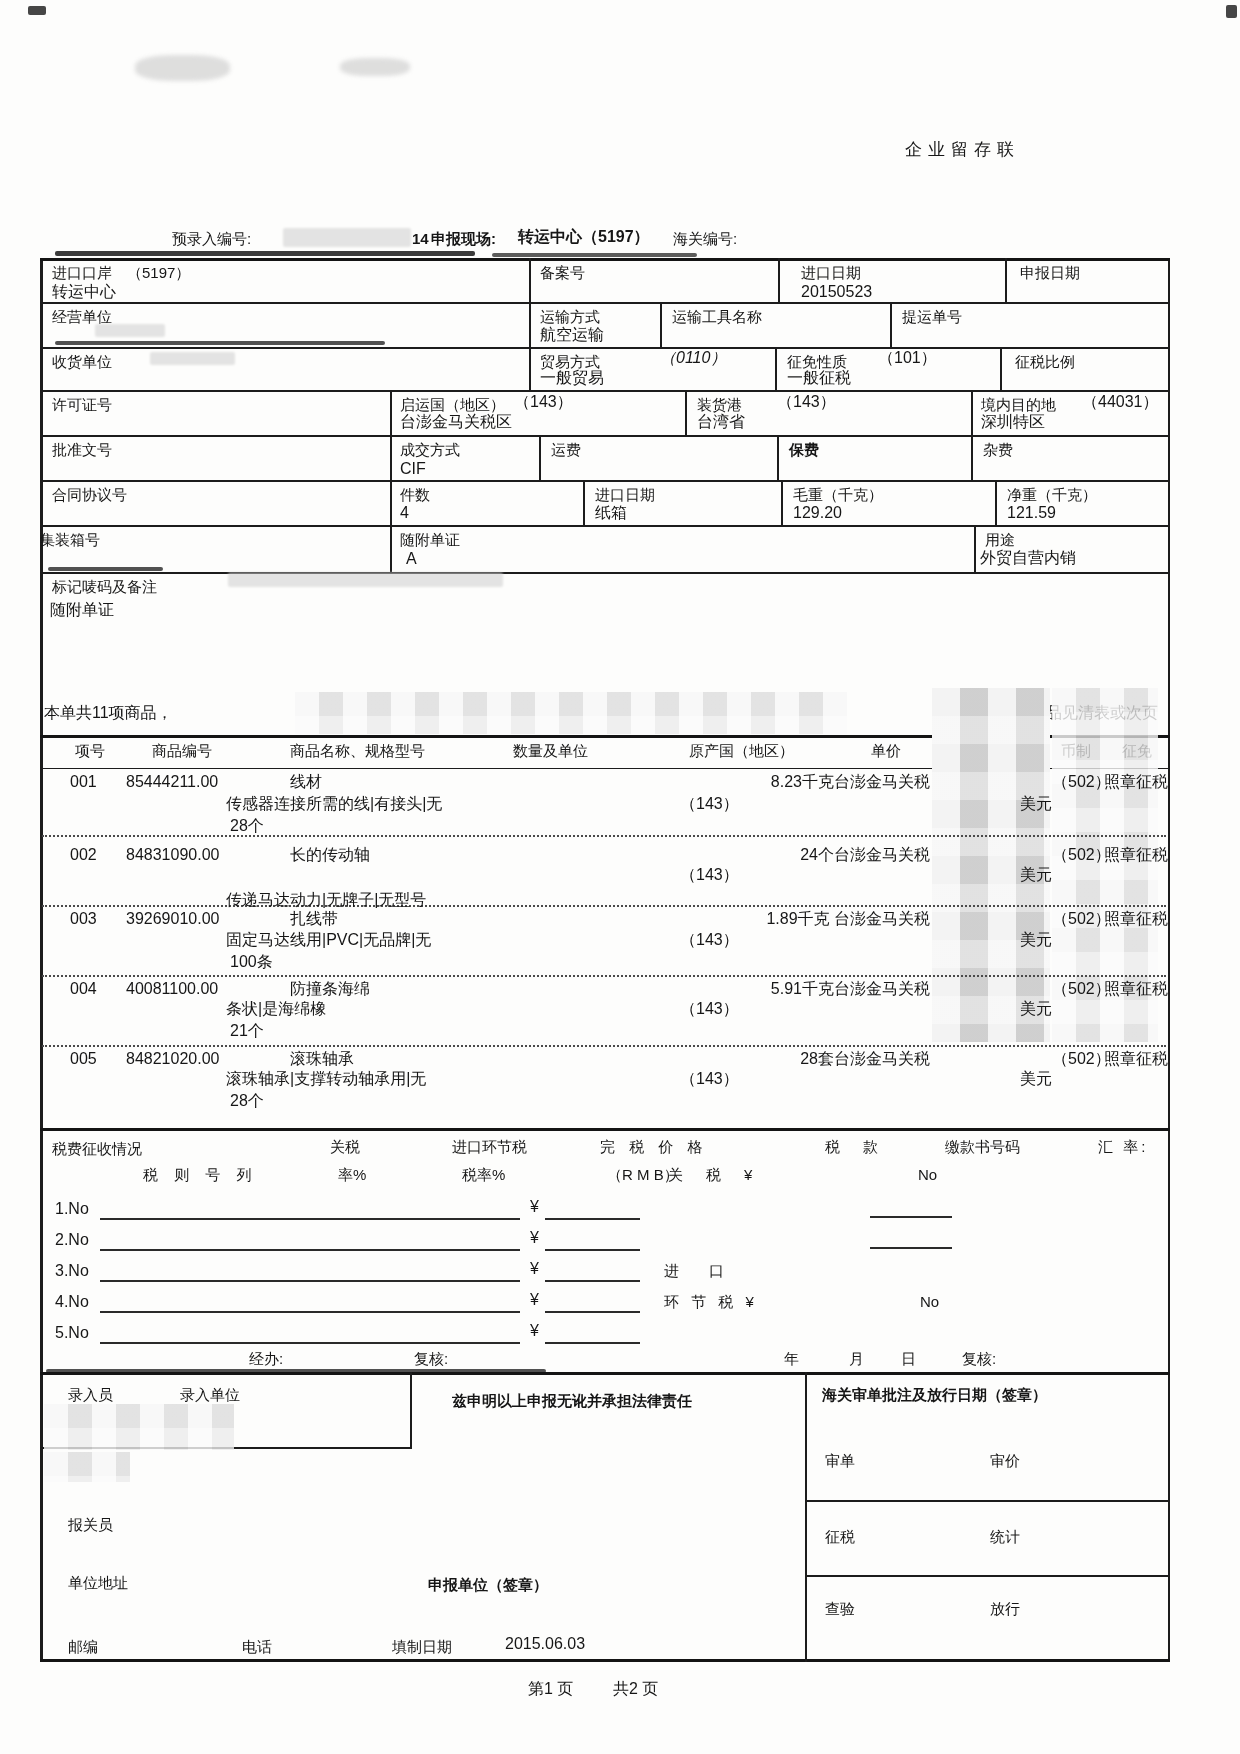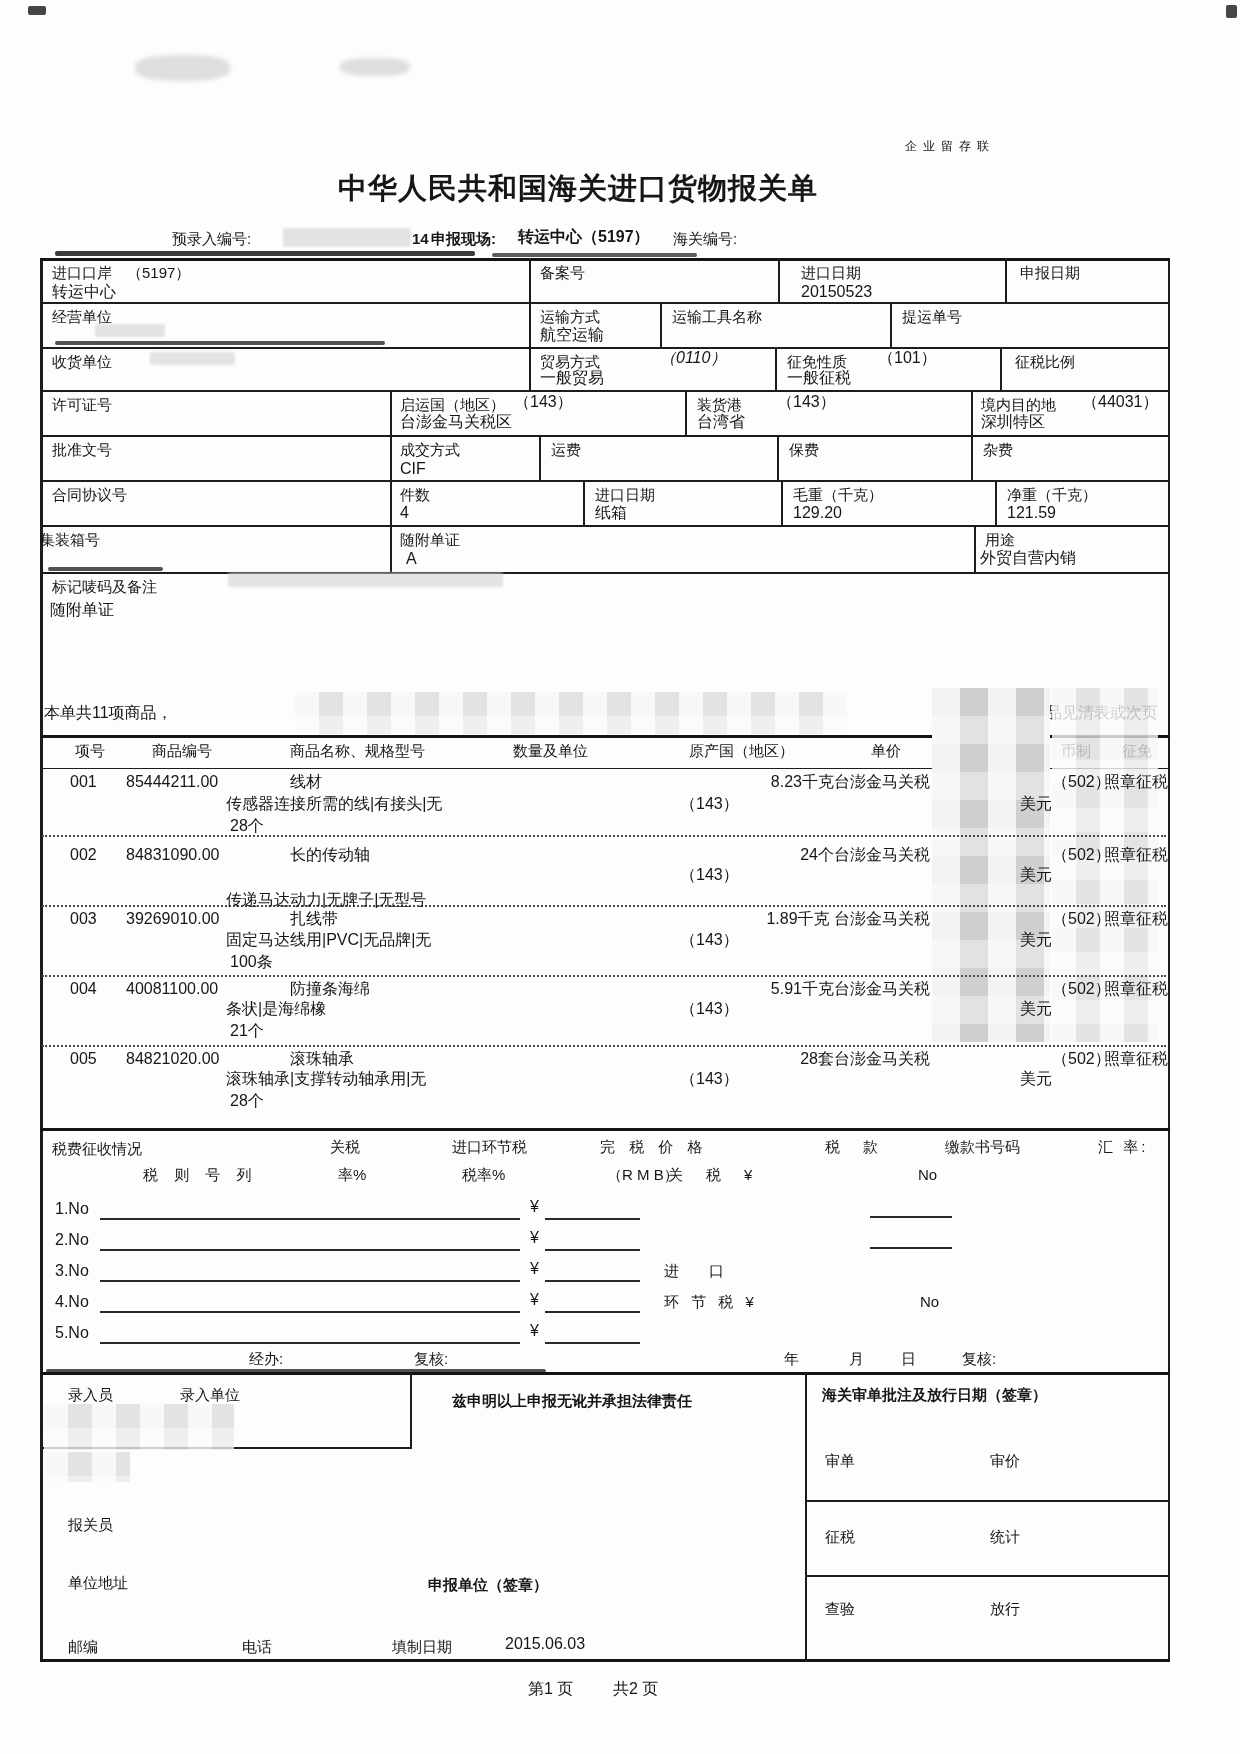--- a/index.html
+++ b/index.html
@@ -18,40 +18,39 @@
       linear-gradient(rgba(160,160,160,.28) 50%, rgba(220,220,220,.12) 50%);
     background-size:56px 56px,56px 56px;}
   .mosaic2{position:absolute;background-color:#ececec;opacity:.8;
     background-image:linear-gradient(90deg, rgba(255,255,255,.8) 50%, transparent 50%),
       linear-gradient(rgba(175,175,175,.25) 50%, transparent 50%);
     background-size:48px 48px,48px 48px;}
   .blur{position:absolute;background:#cfcfcf;opacity:.55;border-radius:2px;filter:blur(1px);}
   .smear{position:absolute;background:#262626;opacity:.85;border-radius:2px;}
   .smudge{position:absolute;background:#b9b9b9;opacity:.45;border-radius:40%;filter:blur(2px);}
   .title{font-size:29px;font-weight:bold;letter-spacing:1px;}
-  .copy{font-size:12px;letter-spacing:6px;}
+  .copy{font-size:17px;letter-spacing:6px;}
   .uline{position:absolute;border-bottom:2px solid #2a2a2a;height:0;}
 </style>
 </head>
 <body>
 
 <div class="page">
 
   <div class="smudge" style="left:135px;top:55px;width:95px;height:26px;"></div>
   <div class="smudge" style="left:340px;top:58px;width:70px;height:18px;"></div>
   <div class="smear" style="left:28px;top:6px;width:18px;height:9px;"></div>
   <div class="smear" style="left:1226px;top:5px;width:11px;height:13px;"></div>
   <div class="smear" style="left:55px;top:251px;width:420px;height:5px;opacity:.9;"></div>
   <div class="smear" style="left:492px;top:253px;width:205px;height:4px;opacity:.75;"></div>
   <div class="smear" style="left:55px;top:341px;width:330px;height:4px;opacity:.8;"></div>
   <div class="smear" style="left:48px;top:567px;width:115px;height:4px;opacity:.8;"></div>
   <div class="smear" style="left:46px;top:1369px;width:500px;height:4px;opacity:.8;"></div>
 
   <div class="t copy" style="left:905px;top:140px;">企业留存联</div>
-  <div class="t title" style="left:338px;top:172px;">中华人民共和国海关进口货物报关单</div>
 
   <div class="t lab" style="left:172px;top:230px;">预录入编号:</div>
   <div class="blur" style="left:283px;top:228px;width:128px;height:19px;"></div>
   <div class="t lab" style="left:412px;top:230px;font-weight:bold;">14</div>
   <div class="t lab" style="left:431px;top:230px;font-weight:bold;">申报现场:</div>
   <div class="t val" style="left:518px;top:228px;font-weight:bold;">转运中心（5197）</div>
   <div class="t lab" style="left:673px;top:230px;">海关编号:</div>
 
   <div class="vl" style="left:40px;top:258px;height:1404px;width:3px;"></div>
   <div class="vl" style="left:1168px;top:258px;height:1404px;"></div>
@@ -119,21 +118,21 @@
   <div class="t val" style="left:777px;top:393px;">（143）</div>
   <div class="t val" style="left:697px;top:413px;">台湾省</div>
   <div class="t lab" style="left:981px;top:396px;">境内目的地</div>
   <div class="t val" style="left:1082px;top:393px;">（44031）</div>
   <div class="t val" style="left:981px;top:413px;">深圳特区</div>
 
   <div class="t lab" style="left:52px;top:441px;">批准文号</div>
   <div class="t lab" style="left:400px;top:441px;">成交方式</div>
   <div class="t val" style="left:400px;top:460px;">CIF</div>
   <div class="t lab" style="left:551px;top:441px;">运费</div>
-  <div class="t lab" style="left:789px;top:441px;">保费</div>
+  <div class="t lab" style="left:789px;top:441px;font-weight:bold;">保费</div>
   <div class="t lab" style="left:983px;top:441px;">杂费</div>
 
   <div class="t lab" style="left:52px;top:486px;">合同协议号</div>
   <div class="t lab" style="left:400px;top:486px;">件数</div>
   <div class="t val" style="left:400px;top:504px;">4</div>
   <div class="t lab" style="left:595px;top:486px;">进口日期</div>
   <div class="t val" style="left:595px;top:504px;">纸箱</div>
   <div class="t lab" style="left:793px;top:486px;">毛重（千克）</div>
   <div class="t val" style="left:793px;top:504px;">129.20</div>
   <div class="t lab" style="left:1007px;top:486px;">净重（千克）</div>

